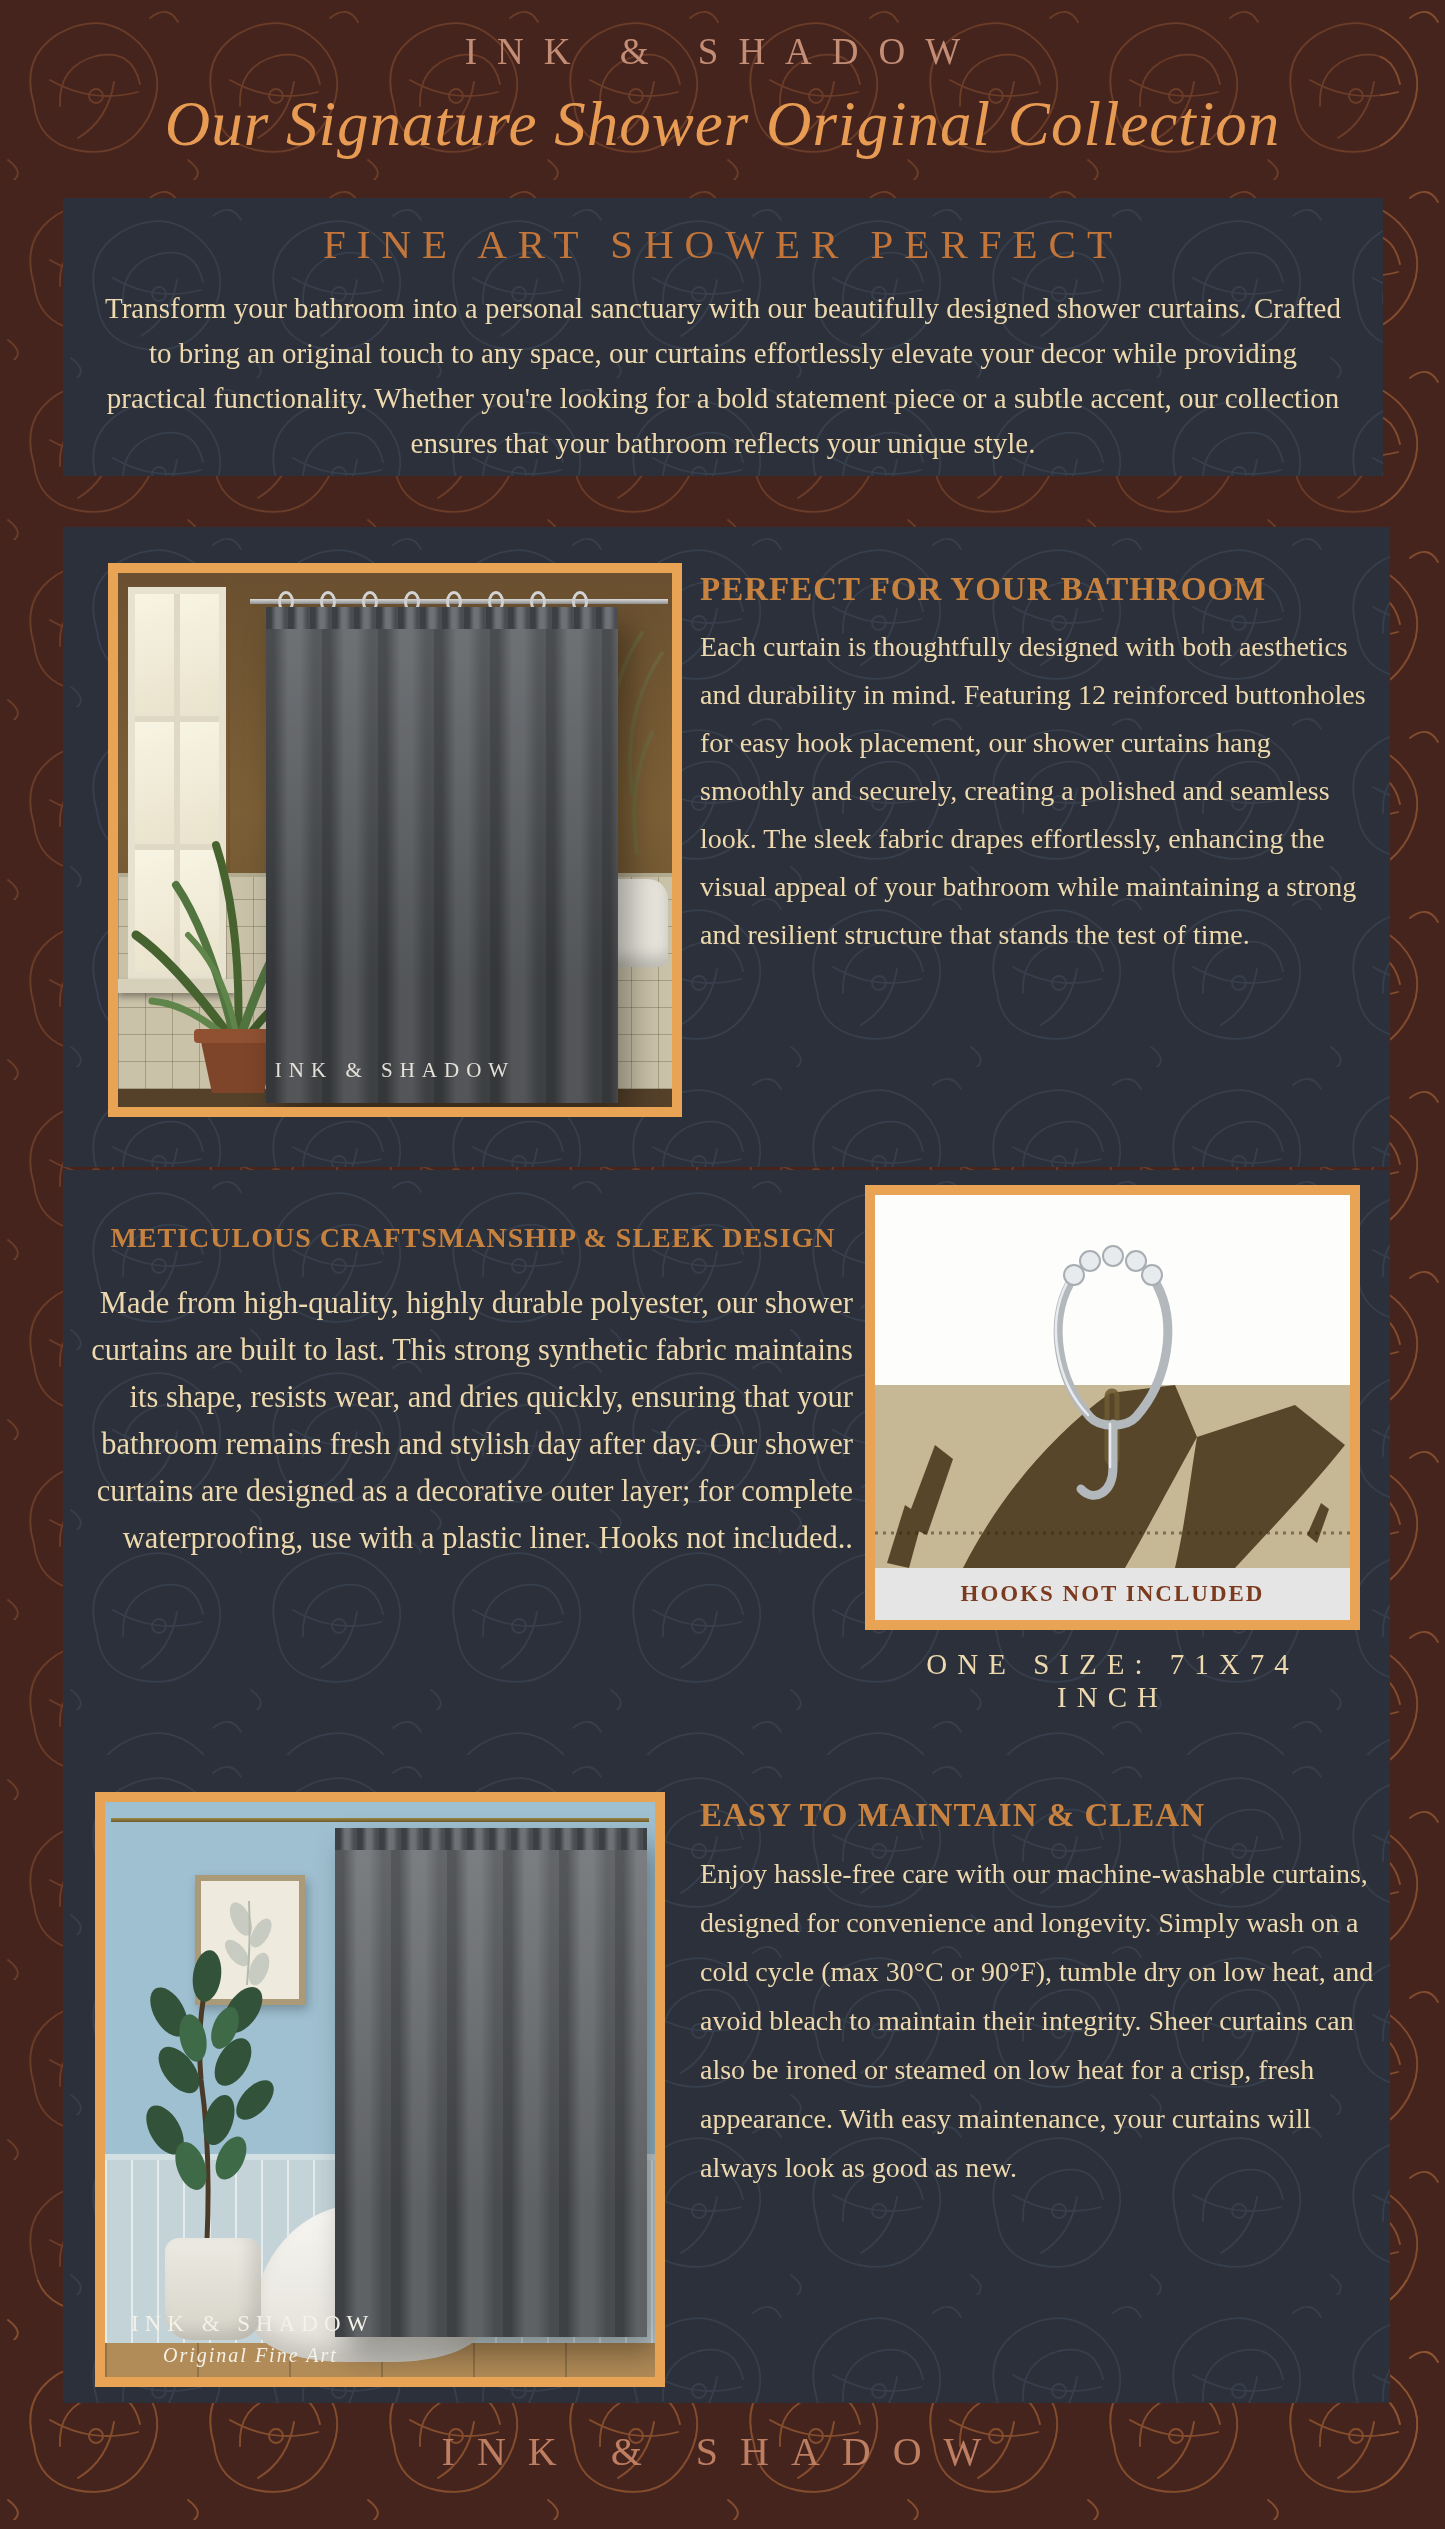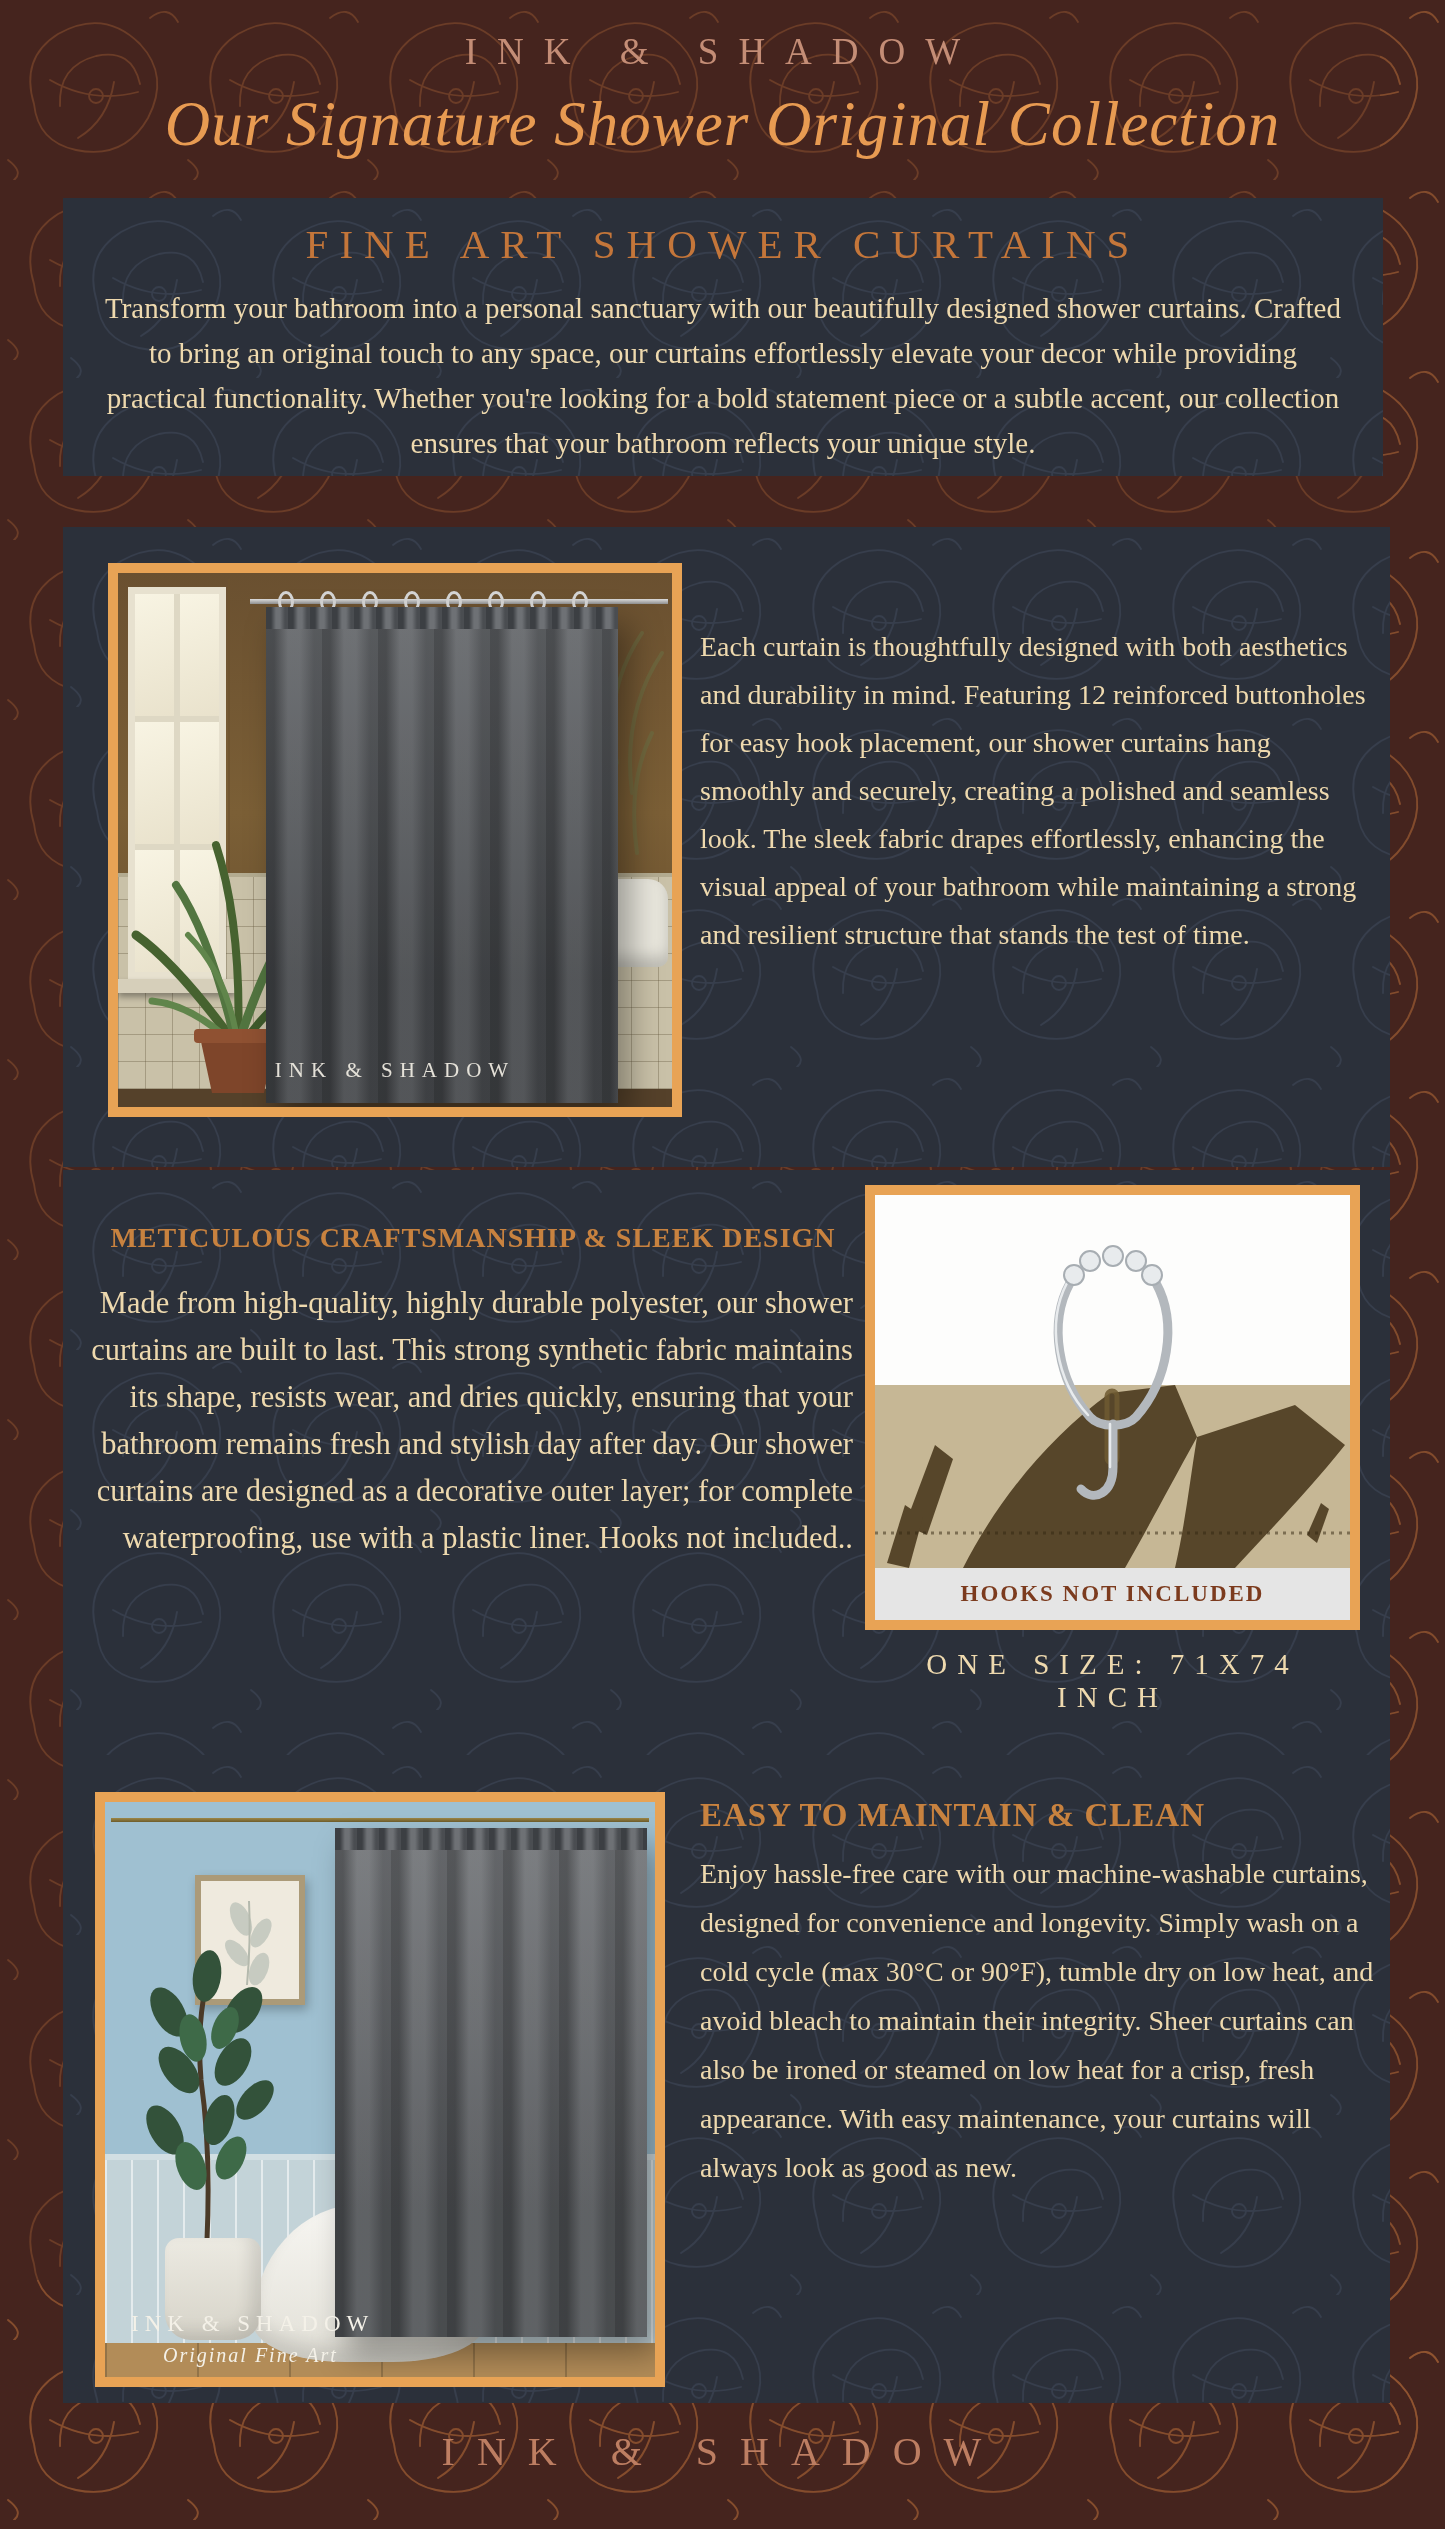--- a/index.html
+++ b/index.html
@@ -123,21 +123,21 @@
     <rect x="1380" width="65" height="100%" fill="url(#flor-o)" opacity="0.5"></rect>
   </svg>
 
   <div class="brand-top">INK &amp; SHADOW</div>
   <div class="script-title">Our Signature Shower Original Collection</div>
 
   <div class="panel" style="left:63px;top:198px;width:1320px;height:278px;">
     <svg class="pat">
         <rect width="100%" height="100%" fill="url(#flor-b)" opacity="0.5"></rect>
       </svg>
-    <div class="intro-title">FINE ART SHOWER CURTAINS</div>
+    <div class="intro-title">FINE ART SHOWER PERFECT</div>
     <div class="intro-body">Transform your bathroom into a personal sanctuary with our beautifully designed shower curtains. Crafted to bring an original touch to any space, our curtains effortlessly elevate your decor while providing practical functionality. Whether you're looking for a bold statement piece or a subtle accent, our collection ensures that your bathroom reflects your unique style.</div>
   </div>
 
   <div class="panel" style="left:63px;top:527px;width:1327px;height:640px;">
     <svg class="pat">
         <rect width="100%" height="100%" fill="url(#flor-b)" opacity="0.5"></rect>
       </svg>
 
     <div class="photo" style="left:45px;top:36px;width:574px;height:554px;">
       <div class="abs p1-wall"></div>
@@ -183,20 +183,21 @@
         </g>
         <path d="M82 282 L158 282 L146 338 L94 338 Z" fill="#7e452a"></path>
         <rect x="76" y="274" width="88" height="14" rx="4" fill="#8f5132"></rect>
       </svg>
       <div class="abs p1-curtain curtain">
           <div class="gather"></div>
         </div>
       <div class="abs p1-mark">INK &amp; SHADOW</div>
     </div>
 
+    <div class="h-sec" style="left:637px;top:44px;">PERFECT FOR YOUR BATHROOM</div>
     <div class="body-sec" style="left:637px;top:96px;width:678px;">Each curtain is thoughtfully designed with both aesthetics and durability in mind. Featuring 12 reinforced buttonholes for easy hook placement, our shower curtains hang smoothly and securely, creating a polished and seamless look. The sleek fabric drapes effortlessly, enhancing the visual appeal of your bathroom while maintaining a strong and resilient structure that stands the test of time.</div>
   </div>
 
   <div class="panel" style="left:63px;top:1170px;width:1327px;height:595px;">
     <svg class="pat">
         <rect width="100%" height="100%" fill="url(#flor-b)" opacity="0.5"></rect>
       </svg>
 
     <div class="h-sec" style="left:15px;top:52px;width:790px;text-align:center;font-size:28px;">METICULOUS CRAFTSMANSHIP &amp; SLEEK DESIGN</div>
     <div class="body-sec" style="left:15px;top:110px;width:775px;text-align:right;font-size:30.5px;line-height:47px;">Made from high-quality, highly durable polyester, our shower curtains are built to last. This strong synthetic fabric maintains its shape, resists wear, and dries quickly, ensuring that your bathroom remains fresh and stylish day after day. Our shower curtains are designed as a decorative outer layer; for complete waterproofing, use with a plastic liner. Hooks not included..</div>

